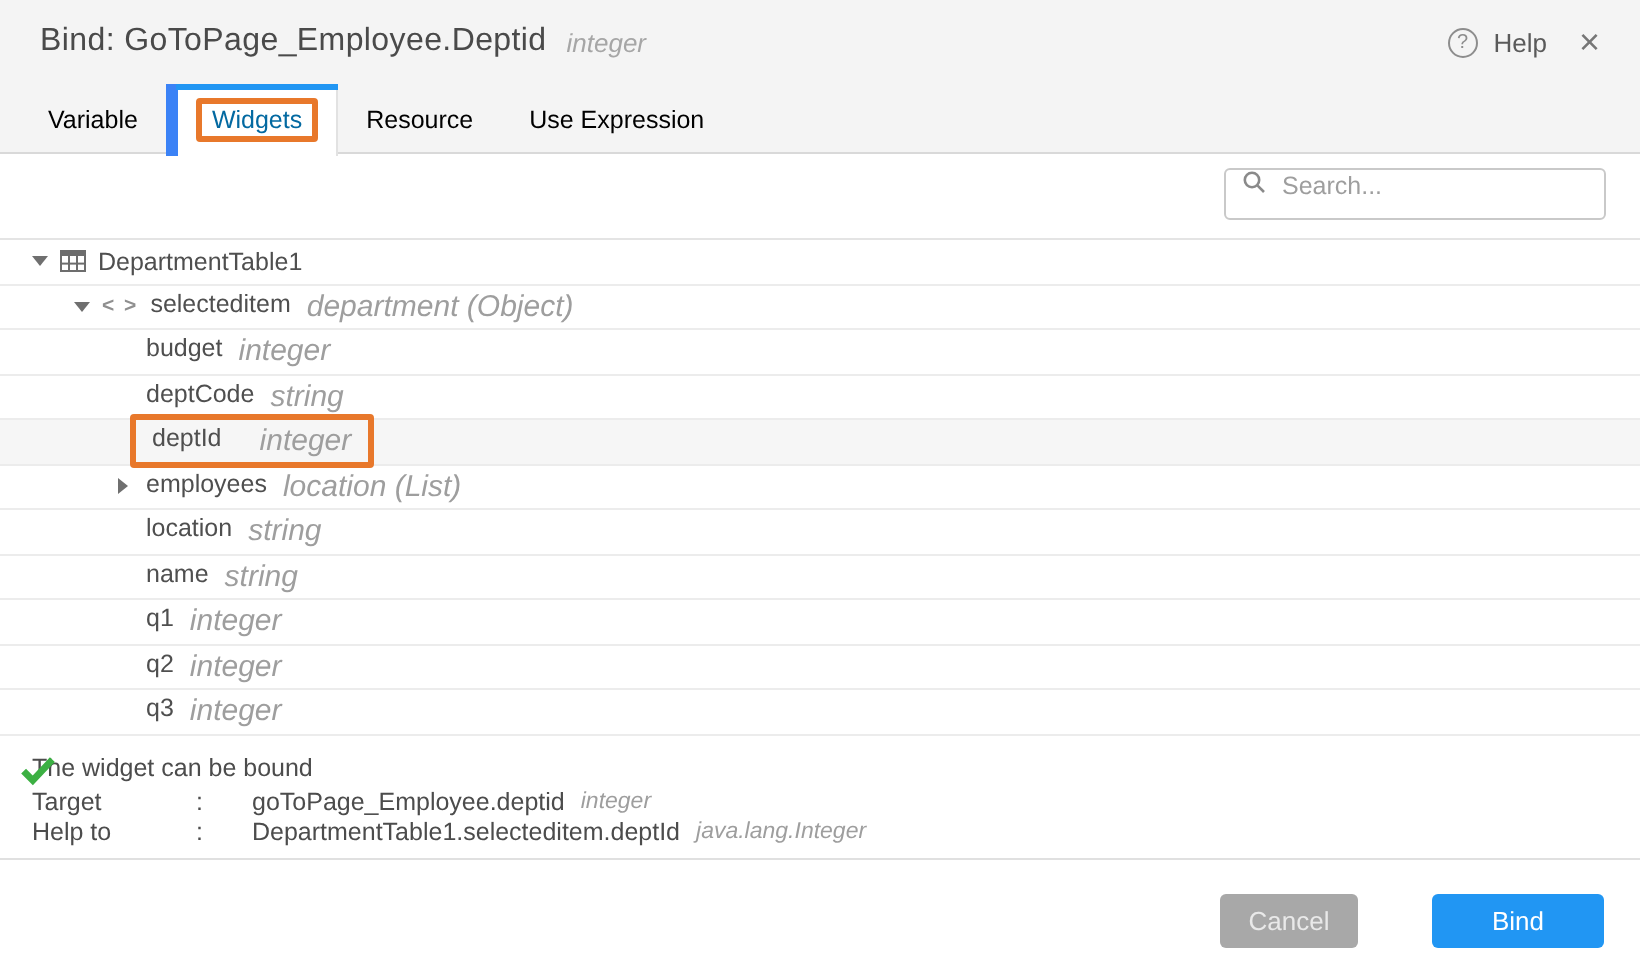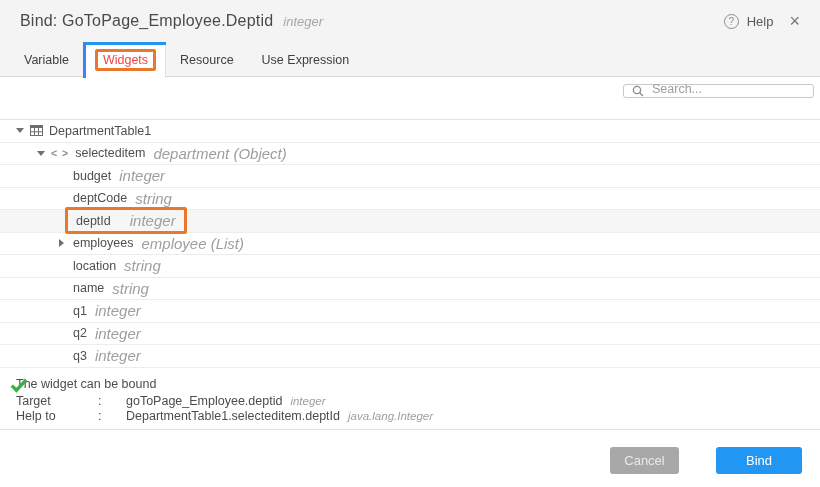--- a/index.html
+++ b/index.html
@@ -13,50 +13,50 @@
   .header{height:42px;background:#f4f4f4;display:flex;align-items:center;padding:0 18px 0 20px;}
   .title{font-size:16px;color:#4a4a4a;letter-spacing:.2px;}
   .title-type{font-size:13px;color:#a6a6a6;font-style:italic;margin-left:10px;}
   .header-right{margin-left:auto;display:flex;align-items:center;}
   .help-icon{width:15px;height:15px;border:1px solid #8d8d8d;border-radius:50%;color:#8d8d8d;
     font-size:10px;display:flex;align-items:center;justify-content:center;cursor:pointer;}
   .help-label{font-size:13px;color:#5a5a5a;margin:0 14px 0 8px;cursor:pointer;}
   .close-x{font-size:18px;color:#767676;line-height:1;cursor:pointer;padding:0 2px;}
   
   .tabbar{height:35px;background:#f4f4f4;border-bottom:1px solid #d9d9d9;display:flex;padding-left:10px;}
-  .tab{padding:0 14px;display:flex;align-items:center;font-size:12.5px;color:#404040;
+  .tab{padding:0 14px;display:flex;align-items:center;font-size:12.5px;color:#000000;
     position:relative;height:35px;cursor:pointer;white-space:nowrap;}
-  .tab.active{background:#fff;color:#ef4444;border-left:3px solid #3b82f6;border-right:1px solid #e2e2e2;
+  .tab.active{background:#fff;color:#0369a1;border-left:6px solid #3b82f6;border-right:1px solid #e2e2e2;
     height:36px;z-index:2;}
   .tab.active::before{content:"";position:absolute;top:0;left:-1px;right:-1px;height:3px;background:#2196f3;}
   .annot-box{border:3px solid #e8782b;border-radius:2px;padding:1px 5px;margin:0 -5px;display:inline-block;}
   
   .toolbar{height:43px;position:relative;border-bottom:1px solid #e4e4e4;background:#fff;}
-  .search-box{position:absolute;top:7px;right:6px;width:191px;height:14px;border:1px solid #c9c9c9;
-    border-radius:3px;background:#fff;display:flex;align-items:flex-end;padding:0 8px;}
+  .search-box{position:absolute;top:7px;right:17px;width:191px;height:26px;border:1px solid #c9c9c9;
+    border-radius:3px;background:#fff;display:flex;align-items:flex-start;padding:0 8px;}
   .search-box input{border:none;outline:none;flex:1;font-size:12.5px;color:#555;
     font-family:"Liberation Sans",sans-serif;background:transparent;min-width:0;}
   .search-box input::placeholder{color:#9e9e9e;}
   .search-icon{margin-right:6px;display:flex;flex:none;}
   
   .tree{background:#fff;}
   .tree-row{display:flex;align-items:center;height:22.5px;border-bottom:1px solid #ececec;
     position:relative;cursor:pointer;}
   .tree-row.level0{padding-left:16px;}
   .tree-row.level1{padding-left:37px;}
   .tree-row.level2{padding-left:59px;}
   .tree-row.selected{background:#f6f6f6;}
   .caret{width:14px;flex:none;display:inline-flex;align-items:center;}
   .caret.expanded::before{content:"";border-left:4px solid transparent;border-right:4px solid transparent;
     border-top:5px solid #6f6f6f;}
   .caret.collapsed::before{content:"";border-top:4px solid transparent;border-bottom:4px solid transparent;
     border-left:5px solid #6f6f6f;}
   .tree-icon{flex:none;display:inline-flex;align-items:center;margin-right:6px;}
   .node-glyph{font-size:10.5px;color:#8f8f8f;letter-spacing:1px;margin-right:6px;flex:none;font-weight:bold;}
-  .label-wrap{display:inline-flex;align-items:center;position:relative;z-index:1;}
+  .label-wrap{display:inline-flex;align-items:flex-start;position:relative;z-index:1;}
   .label-wrap.annotated{border:3px solid #e8782b;border-radius:2px;padding:2px 8px;margin-left:-8px;background:transparent;gap:11px;}
   .node-name{font-size:12.5px;color:#4f4f4f;white-space:pre;}
   .node-type{font-size:15px;color:#9e9e9e;font-style:italic;margin-left:8px;white-space:pre;}
   .node-type:empty{display:none;}
   
   .status{position:relative;height:62px;border-bottom:1px solid #e0e0e0;padding:9px 0 0 16px;background:#fff;}
   .check-icon{position:absolute;left:10px;top:10px;}
   .status-message{font-size:12.5px;color:#4c4c4c;line-height:15px;margin-bottom:2px;}
   .status-row{display:flex;font-size:12.5px;color:#4c4c4c;line-height:15.5px;}
   .s-label{width:82px;flex:none;}
@@ -154,21 +154,21 @@
         <span class="caret"></span>
         <span class="label-wrap annotated">
           <span class="node-name">deptId</span>
           <span class="node-type">integer</span>
         </span>
       </div>
       <div class="tree-row level2">
         <span class="caret collapsed"></span>
         <span class="label-wrap">
           <span class="node-name">employees</span>
-          <span class="node-type">employee (List)</span>
+          <span class="node-type">location (List)</span>
         </span>
       </div>
       <div class="tree-row level2">
         <span class="caret"></span>
         <span class="label-wrap">
           <span class="node-name">location</span>
           <span class="node-type">string</span>
         </span>
       </div>
       <div class="tree-row level2">

